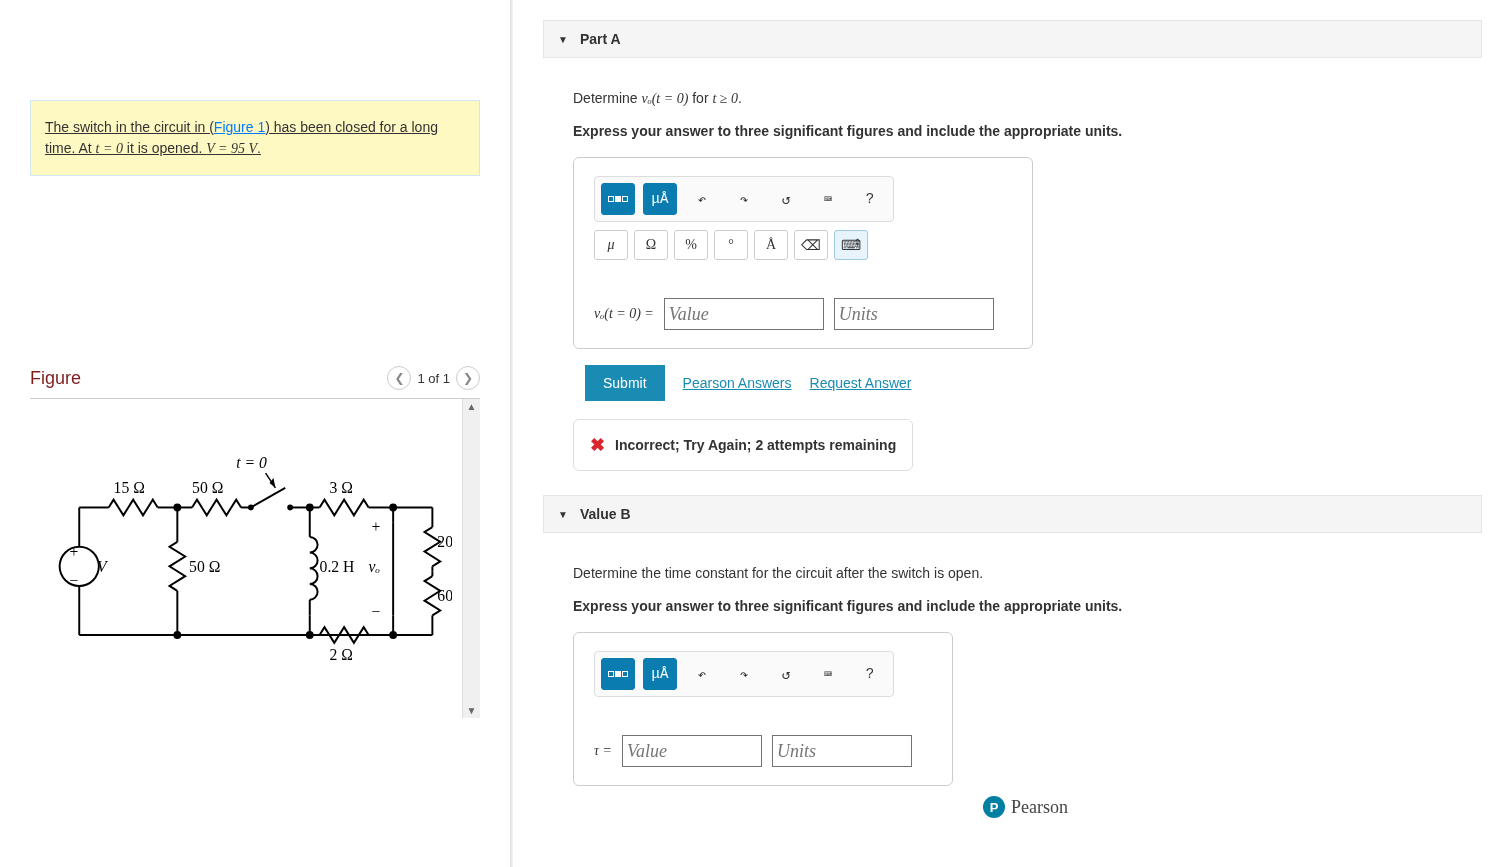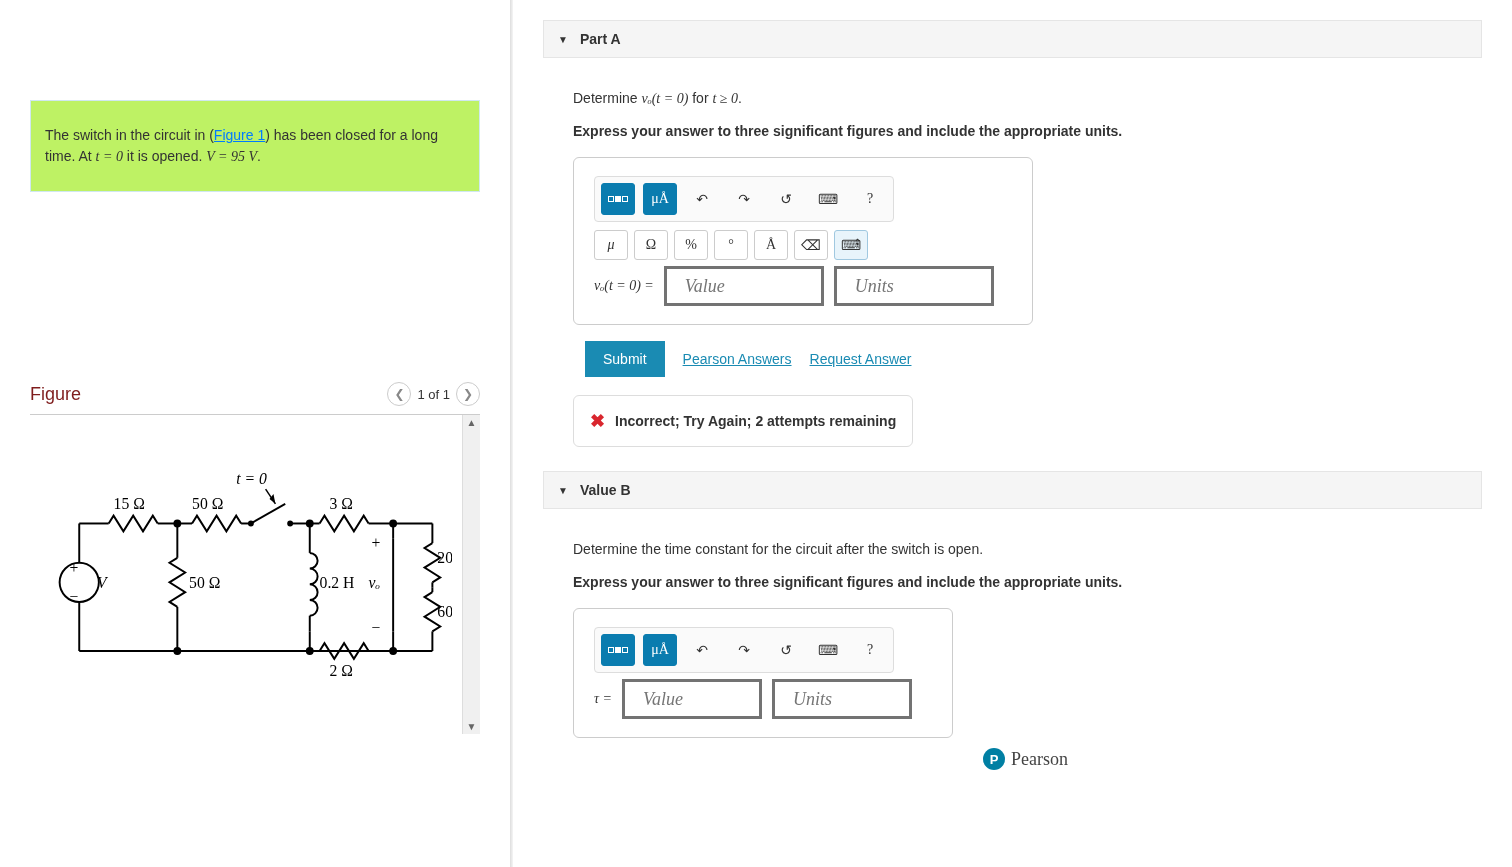--- a/index.html
+++ b/index.html
@@ -2,21 +2,21 @@
 <html><head>
 <meta charset="utf-8">
 <style>
   * { box-sizing: border-box; }
   body { margin: 0; font-family: Arial, Helvetica, sans-serif; font-size: 14px; color: #333; background: #fff; }
   .page { display: flex; height: 867px; }
   .left-pane { width: 510px; padding: 20px 30px; position: relative; }
   .divider { width: 3px; background: linear-gradient(to right, #ddd, #f5f5f5); }
   .right-pane { flex: 1; padding: 20px 30px; overflow-y: auto; }
 
-  .problem-statement { background: #bef264; border: 1px solid #d0e8f0; padding: 24px 14px; margin-top: 80px; line-height: 1.5; }
+  .problem-statement { background: #fef9c3; border: 1px solid #d0e8f0; padding: 16px 14px; margin-top: 80px; line-height: 1.5; text-decoration: underline; }
   .problem-statement a { color: #007bff; text-decoration: underline; }
   .math-i { font-style: italic; font-family: 'Times New Roman', serif; margin-top: 16px; }
 
   .figure-section { margin-top: 190px; }
   .figure-header { display: flex; align-items: center; justify-content: space-between; border-bottom: 1px solid #ccc; padding-bottom: 8px; }
   .figure-header h3 { margin: 0; font-size: 18px; font-weight: normal; color: #7f1d1d; }
   .nav-group { display: flex; align-items: center; gap: 6px; font-size: 13px; }
   .nav-btn { width: 24px; height: 24px; border: 1px solid #ccc; border-radius: 50%; background: #fff; display: inline-flex; align-items: center; justify-content: center; color: #888; cursor: pointer; font-size: 12px;}
 
   .figure-body { position: relative; display: flex; align-items: stretch; }
@@ -27,30 +27,30 @@
   .part-header { display: flex; align-items: center; gap: 12px; background: #f5f5f5; border: 1px solid #e5e5e5; padding: 10px 14px; font-weight: bold; }
   .caret { font-size: 10px; color: #333; }
 
   .part-body { padding: 16px 4px 24px 30px; }
   .instruction { margin: 14px 0; line-height: 1.5; }
   .instruction-bold { font-weight: bold; margin: 12px 0 18px; }
 
   .answer-box { border: 1px solid #ccc; border-radius: 6px; padding: 18px 20px; display: inline-block; min-width: 460px;}
   .answer-box.small { min-width: 380px; }
   .toolbar { display: flex; align-items: center; gap: 8px; padding: 6px; border: 1px solid #ddd; border-radius: 4px; background: #fafafa; width: fit-content;}
-  .tbtn { min-width: 34px; height: 32px; border: 1px solid #aaa; border-radius: 3px; background: linear-gradient(#fff,#eee); display: inline-flex; align-items: center; justify-content: center; font-size: 14px; cursor: pointer; padding: 0 4px; font-family: Liberation Serif, serif;}
+  .tbtn { min-width: 34px; height: 32px; border: 1px solid #aaa; border-radius: 3px; background: linear-gradient(#fff,#eee); display: inline-flex; align-items: center; justify-content: center; font-size: 14px; cursor: pointer; padding: 0 4px; font-family: Liberation Mono, monospace;}
   .tbtn.active { background: #0a7caf; color: #fff; border-color: #0a7caf; }
   .tbtn.flat { border: none; background: transparent; }
   .toolbar-row2 { display: flex; gap: 6px; margin-top: 8px; }
   .tbtn2 { min-width: 34px; height: 30px; border: 1px solid #ccc; border-radius: 3px; background: #fff; display: inline-flex; align-items: center; justify-content: center; font-family: 'Times New Roman', serif; font-style: italic; cursor: pointer; }
   .tbtn2.highlight { background: #e8f4fb; border-color: #a0c8e0; }
 
-  .field-row { display: flex; align-items: center; gap: 10px; margin-top: 6px; font-family: 'Times New Roman', serif;}
+  .field-row { display: flex; align-items: center; gap: 10px; margin-top: 38px; font-family: 'Times New Roman', serif;}
   .field-label { font-style: italic; }
-  .text-in { height: 40px; border: 3px solid #737373; padding: 0 18px; font-size: 18px; font-style: italic; color: #999; font-family: 'Times New Roman', serif;}
+  .text-in { height: 32px; border: 1px solid #737373; padding: 0 4px; font-size: 18px; font-style: italic; color: #999; font-family: 'Times New Roman', serif;}
   .text-in.val { width: 160px; }
   .text-in.unit { width: 160px; }
   .text-in.val.sm { width: 140px; }
   .text-in.unit.sm { width: 140px; }
 
   .submit-row { margin-top: 16px; display: flex; align-items: center; gap: 18px; }
   .submit-btn { background: #1a8bb3; color: #fff; border: none; padding: 10px 18px; font-size: 14px; cursor: pointer; margin-left: 12px; }
   .link { color: #1a8bb3; text-decoration: underline; cursor: pointer; }
 
   .feedback { margin-top: 18px; border: 1px solid #ddd; border-radius: 6px; padding: 14px 16px; display: inline-flex; align-items: center; gap: 10px; font-weight: bold; }

